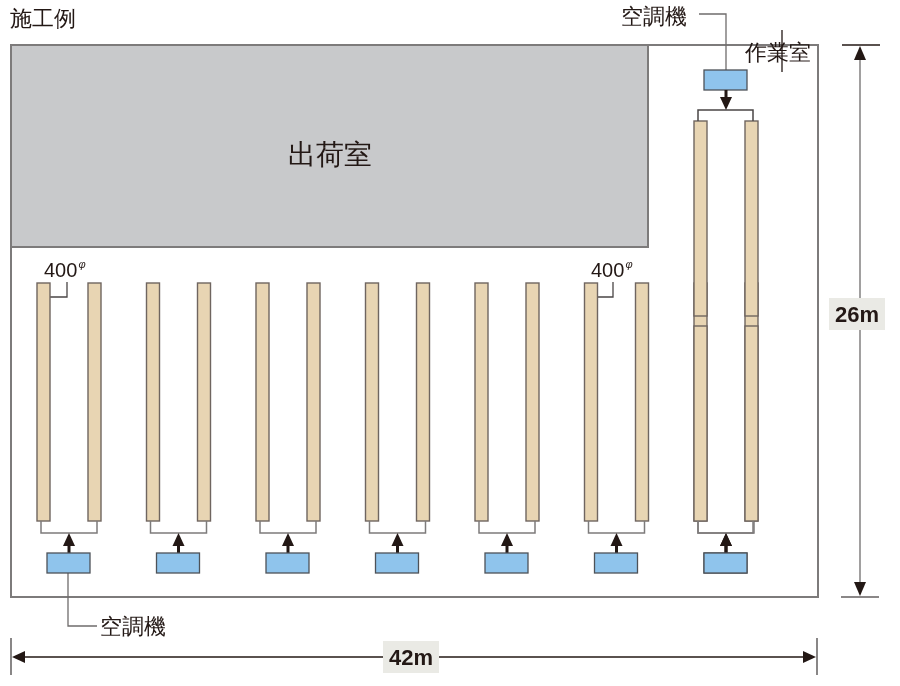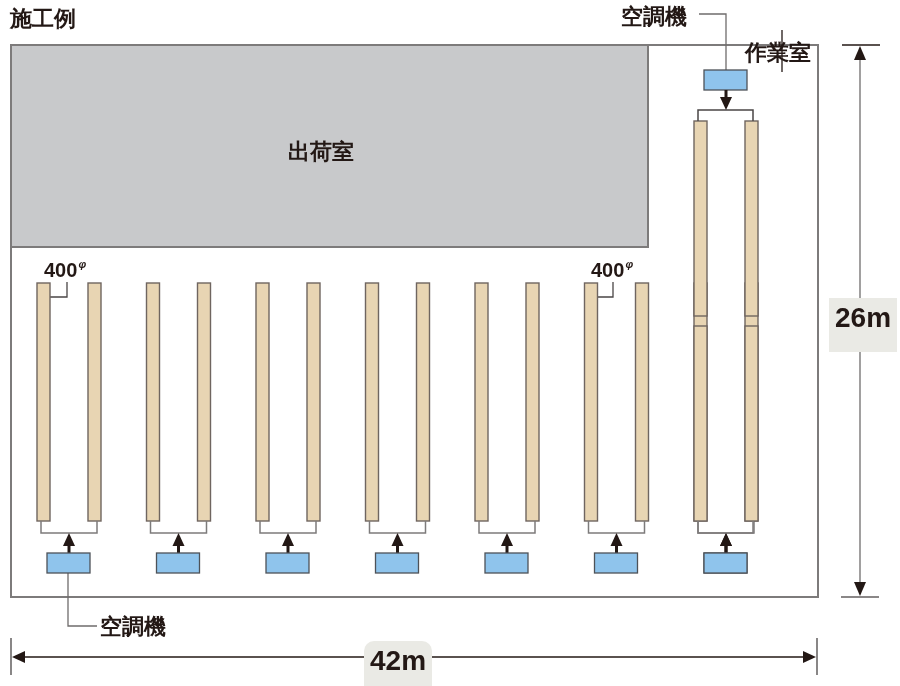--- a/index.html
+++ b/index.html
@@ -1,31 +1,31 @@
 <!DOCTYPE html>
 <html><head>
 <meta charset="utf-8">
 <style>
   html, body { margin: 0; padding: 0; background: #ffffff; }
   body { width: 900px; height: 686px; position: relative; overflow: hidden;
          font-family: "DejaVu Sans", "Liberation Sans", sans-serif; color: #231815; }
   #canvas { position: absolute; left: 0; top: 0; width: 900px; height: 686px; }
-  .lbl { position: absolute; font-weight: bold; color: #231815; white-space: nowrap; line-height: 1; }
+  .lbl { position: absolute; font-weight: normal; color: #231815; white-space: nowrap; line-height: 1; }
   .title { left: 10px; top: 8px; font-size: 22px; }
-  .room-ship { left: 288px; top: 141px; font-size: 22px; }
+  .room-ship { left: 288px; top: 141px; font-size: 28px; }
   .ac-top { left: 621px; top: 6px; font-size: 22px; }
   .work { left: 745px; top: 6px; font-size: 22px; margin-top: 36px; }
   .ac-bottom { left: 100px; top: 616px; font-size: 22px; }
   .dia { font-size: 20px; font-family: "Liberation Sans", sans-serif; }
   .dia sup { font-size: 11px; font-style: italic; vertical-align: 9px; margin-left: 1px; }
   .dia1 { left: 44px; top: 259px; }
   .dia2 { left: 591px; top: 259px; }
   .dim { position: absolute; background: #eaeae5; font-family: "Liberation Sans", sans-serif;
-         font-weight: bold; font-size: 28px; line-height: 1; padding: 6px 6px 20px 6px; color: #231815; }
-  .dim-h { left: 364px; top: 641px; border-radius: 10px; }
+         font-weight: bold; font-size: 22px; line-height: 1; padding: 6px 6px 4px 6px; color: #231815; }
+  .dim-h { left: 383px; top: 641px; }
   .dim-v { left: 829px; top: 298px; }
 </style>
 </head>
 <body>
 
 <svg id="canvas" viewBox="0 0 900 686" xmlns="http://www.w3.org/2000/svg">
   <defs>
     <marker id="arrowhead" markerWidth="8" markerHeight="8" refX="4" refY="4" orient="auto">
       <path d="M0,0 L8,4 L0,8 Z" fill="#231815"></path>
     </marker>

